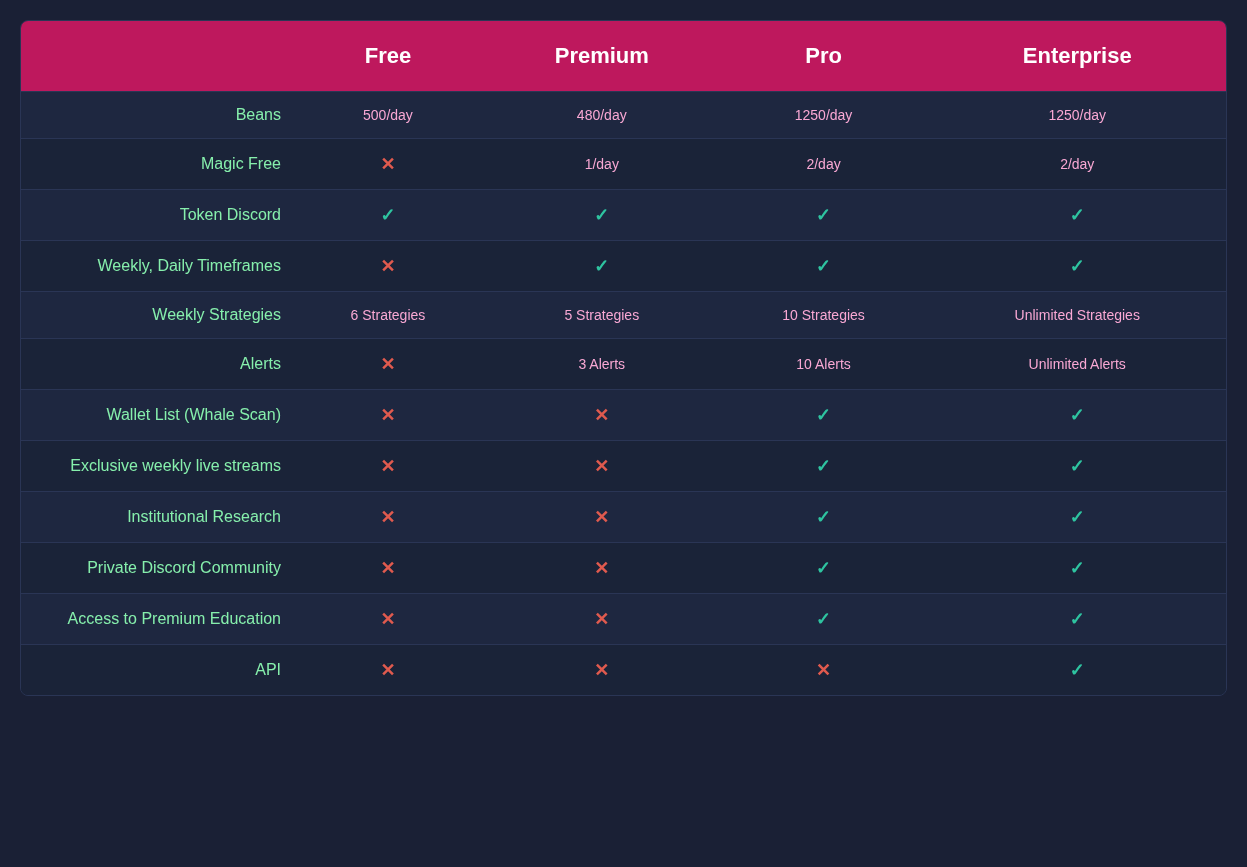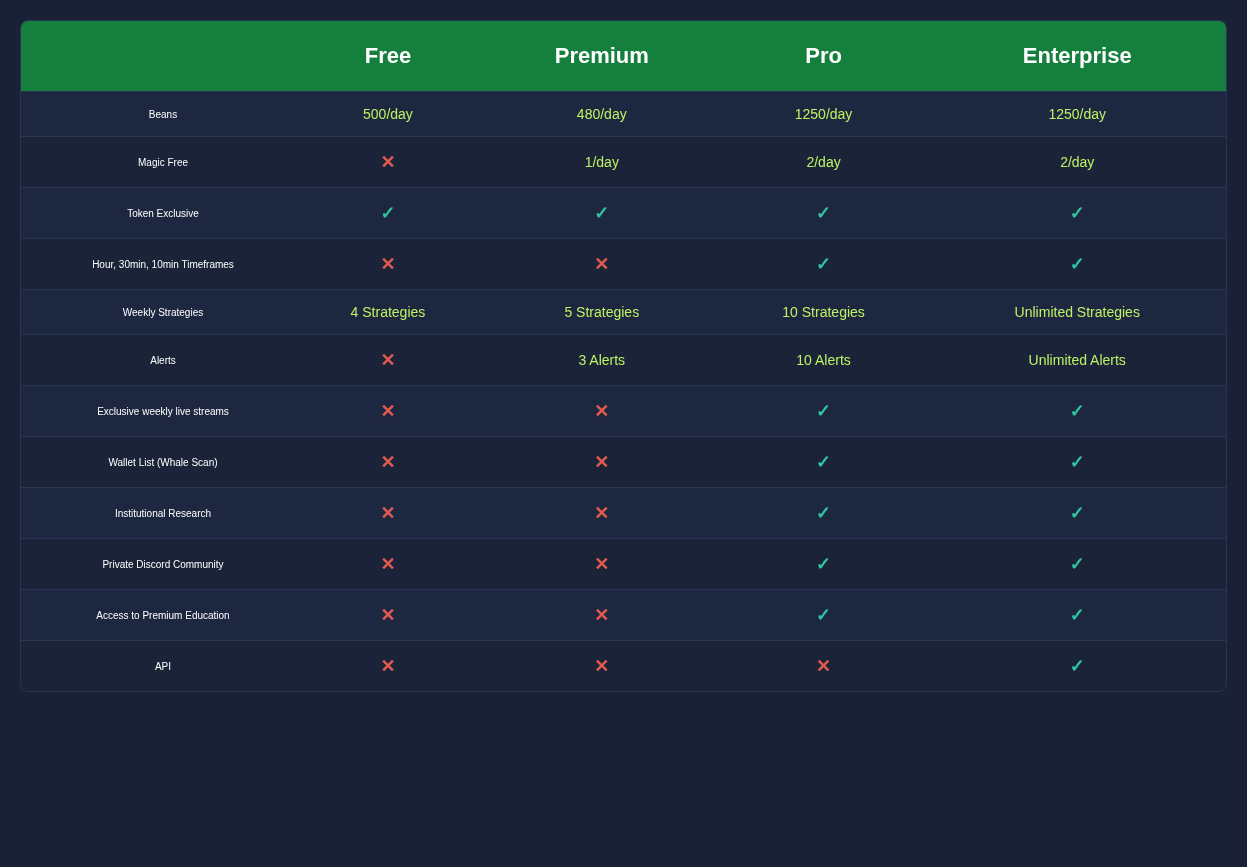--- a/index.html
+++ b/index.html
@@ -18,21 +18,21 @@
       background: #1e2740;
       border-radius: 8px;
       overflow: hidden;
       border: 1px solid #2a3555;
     }
     table {
       width: 100%;
       border-collapse: collapse;
     }
     thead tr {
-      background: #15803d;
+      background: #be185d;
     }
     thead th {
       padding: 22px 10px;
       font-size: 22px;
       font-weight: 700;
       color: #ffffff;
       text-align: center;
     }
     thead th:first-child {
       text-align: left;
@@ -49,39 +49,39 @@
       background: #1a2338;
     }
     tbody td {
       padding: 14px 10px;
       text-align: center;
       font-size: 14px;
       color: #c8d4e8;
       vertical-align: middle;
     }
     tbody td:first-child {
-      text-align: center;
+      text-align: right;
       padding-left: 24px;
-      font-size: 10px;
-      color: #ffffff;
+      font-size: 16px;
+      color: #86efac;
       font-weight: 500;
       width: 270px;
     }
     .check {
       color: #2ec4a0;
       font-size: 18px;
       font-weight: 700;
     }
     .cross {
       color: #e05a4e;
       font-size: 18px;
       font-weight: 700;
     }
     .value-text {
-      color: #bef264;
+      color: #f9a8d4;
       font-size: 14px;
     }
   </style>
 </head>
 <body>
 
 <div class="table-container">
   <table>
     <thead>
       <tr>
@@ -101,56 +101,56 @@
           <td><span class="value-text">1250/day</span></td>
         </tr>
         <tr>
           <td>Magic Free</td>
           <td><span class="cross">✕</span></td>
           <td><span class="value-text">1/day</span></td>
           <td><span class="value-text">2/day</span></td>
           <td><span class="value-text">2/day</span></td>
         </tr>
         <tr>
-          <td>Token Exclusive</td>
+          <td>Token Discord</td>
           <td><span class="check">✓</span></td>
           <td><span class="check">✓</span></td>
           <td><span class="check">✓</span></td>
           <td><span class="check">✓</span></td>
         </tr>
         <tr>
-          <td>Hour, 30min, 10min Timeframes</td>
+          <td>Weekly, Daily Timeframes</td>
           <td><span class="cross">✕</span></td>
-          <td><span class="cross">✕</span></td>
+          <td><span class="check">✓</span></td>
           <td><span class="check">✓</span></td>
           <td><span class="check">✓</span></td>
         </tr>
         <tr>
           <td>Weekly Strategies</td>
-          <td><span class="value-text">4 Strategies</span></td>
+          <td><span class="value-text">6 Strategies</span></td>
           <td><span class="value-text">5 Strategies</span></td>
           <td><span class="value-text">10 Strategies</span></td>
           <td><span class="value-text">Unlimited Strategies</span></td>
         </tr>
         <tr>
           <td>Alerts</td>
           <td><span class="cross">✕</span></td>
           <td><span class="value-text">3 Alerts</span></td>
           <td><span class="value-text">10 Alerts</span></td>
           <td><span class="value-text">Unlimited Alerts</span></td>
         </tr>
         <tr>
-          <td>Exclusive weekly live streams</td>
+          <td>Wallet List (Whale Scan)</td>
           <td><span class="cross">✕</span></td>
           <td><span class="cross">✕</span></td>
           <td><span class="check">✓</span></td>
           <td><span class="check">✓</span></td>
         </tr>
         <tr>
-          <td>Wallet List (Whale Scan)</td>
+          <td>Exclusive weekly live streams</td>
           <td><span class="cross">✕</span></td>
           <td><span class="cross">✕</span></td>
           <td><span class="check">✓</span></td>
           <td><span class="check">✓</span></td>
         </tr>
         <tr>
           <td>Institutional Research</td>
           <td><span class="cross">✕</span></td>
           <td><span class="cross">✕</span></td>
           <td><span class="check">✓</span></td>

